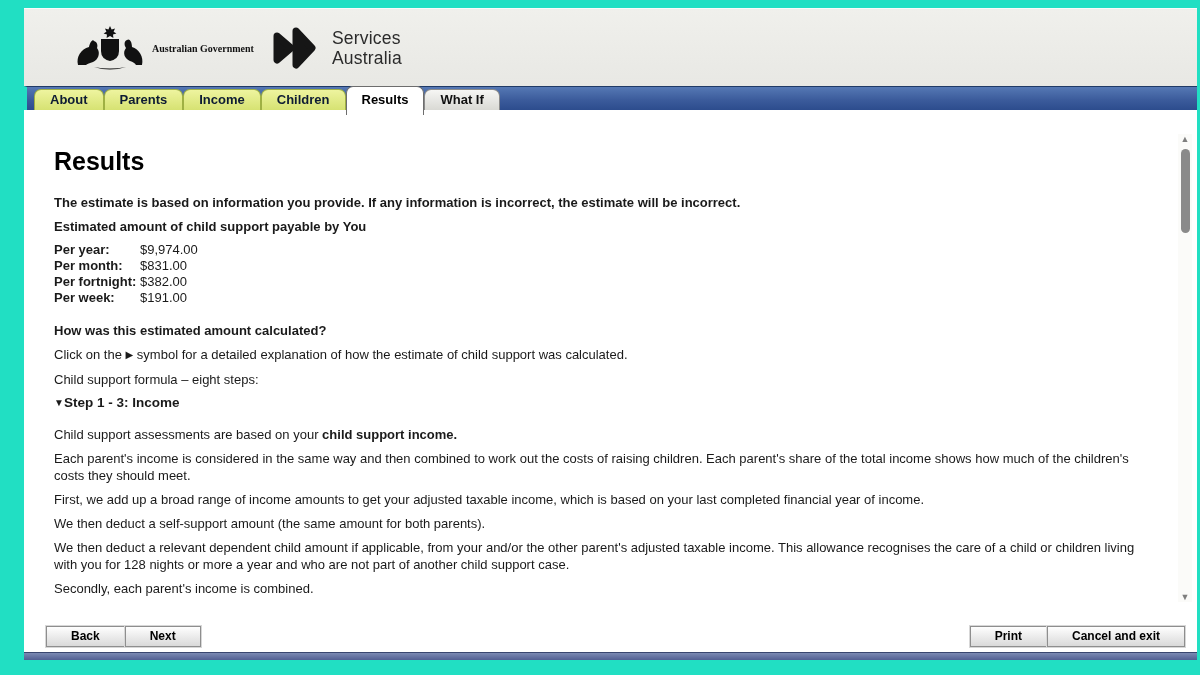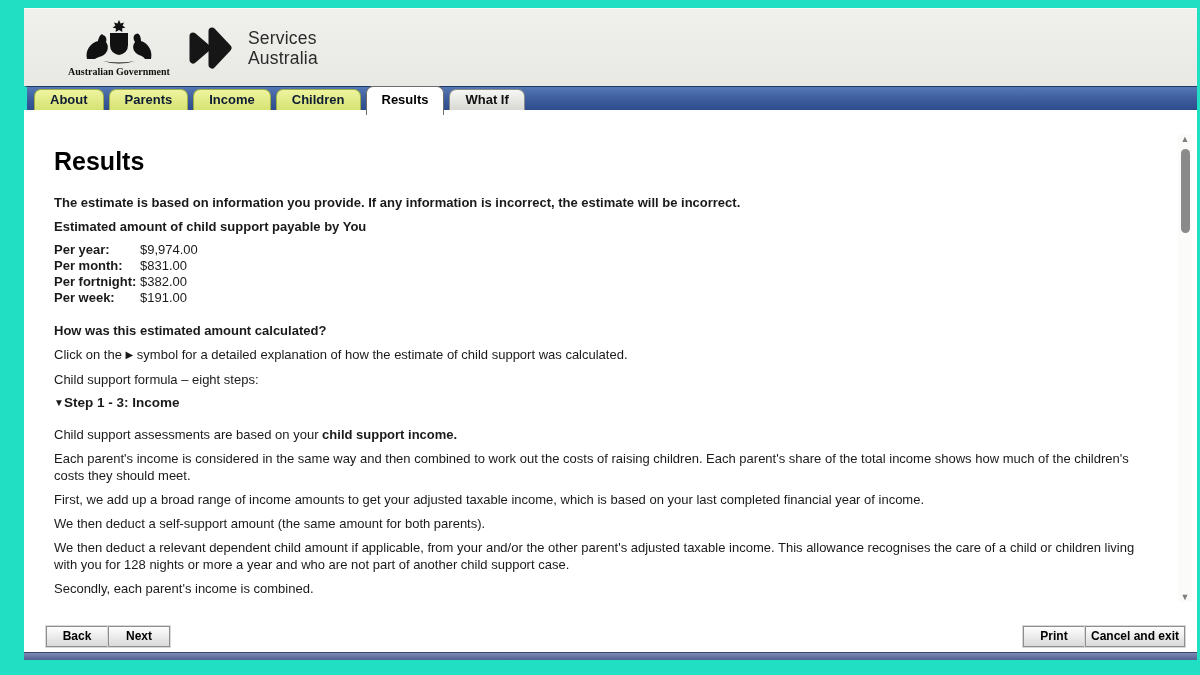--- a/index.html
+++ b/index.html
@@ -15,39 +15,39 @@
     display:flex; flex-direction:column;
   }
   
   .header {
     height:78px; background:linear-gradient(180deg,#f0f0ec,#e8e8e4);
     border-top:1px solid #fbfbfb;
     display:flex; align-items:center;
     flex:0 0 auto;
   }
   .coat {
-    margin-left:44px; display:flex; flex-direction:column; align-items:center;
+    margin-left:44px; display:flex; flex-direction:row; align-items:center;
   }
   .coat-label {
     font-family:"Liberation Serif", serif; font-weight:bold; font-size:10px;
     color:#111; white-space:nowrap; margin-top:1px;
   }
   .sa-logo { display:flex; align-items:center; margin-left:18px; }
   .sa-chevrons { width:48px; height:50px; }
   .sa-text {
     margin-left:12px; font-size:17.5px; line-height:20px; color:#2b2b2b;
     letter-spacing:0.2px;
   }
   
   .tabbar {
     height:24px; flex:0 0 auto; position:relative; z-index:5;
     background:linear-gradient(180deg,#5578b4 0%, #3c5c9c 55%, #2c4c8d 100%);
     border-top:1px solid #203a66;
     border-left:3px solid #21DFC3;
-    display:flex; align-items:flex-end; padding-left:7px; gap:5px;
+    display:flex; align-items:flex-end; padding-left:7px; 
   }
   .tab {
     height:21px; line-height:20px; padding:0 15px; min-width:62px; text-align:center;
     font-size:13px; font-weight:bold; color:#0d1b33;
     background:linear-gradient(180deg,#eef49f,#d6e272);
     border:1px solid #9fb043; border-bottom:none;
     border-radius:7px 7px 0 0; cursor:pointer; white-space:nowrap;
   }
   .tab.gray {
     background:linear-gradient(180deg,#f6f6f4,#d9d9d4);
@@ -87,21 +87,21 @@
   
   .footer-row {
     position:absolute; left:0; right:0; bottom:5px; height:22px;
     display:flex; align-items:center; padding:0 12px 0 22px;
   }
   .btn {
     font-family:"Liberation Sans", sans-serif;
     font-size:12px; font-weight:bold; color:#000;
     background:linear-gradient(180deg,#fefefe,#d9d9d9);
     border:1px solid #8e8e8e; box-shadow:0 0 0 1px #d7d7d7;
-    height:21px; min-width:62px; padding:0 5px; cursor:pointer;
+    height:21px; min-width:62px; padding:0 24px; cursor:pointer;
   }
   .btn + .btn { margin-left:0; }
   .footer-spacer { flex:1 1 auto; }
   
   .bottom-strip {
     height:8px; flex:0 0 auto;
     border-top:1px solid #38466f;
     background:linear-gradient(180deg,#7b8ab3,#515f92);
   }
 </style>

